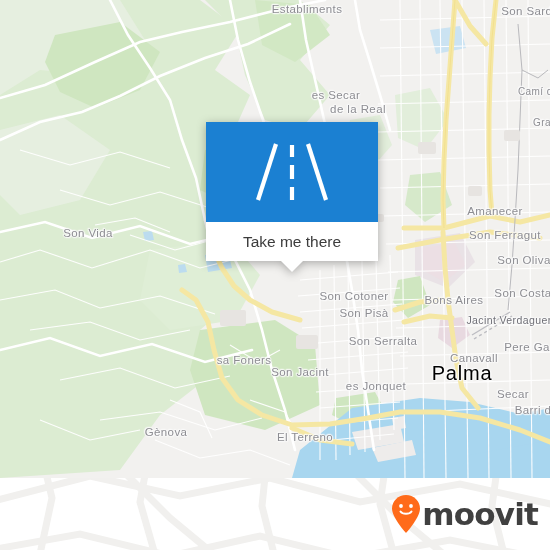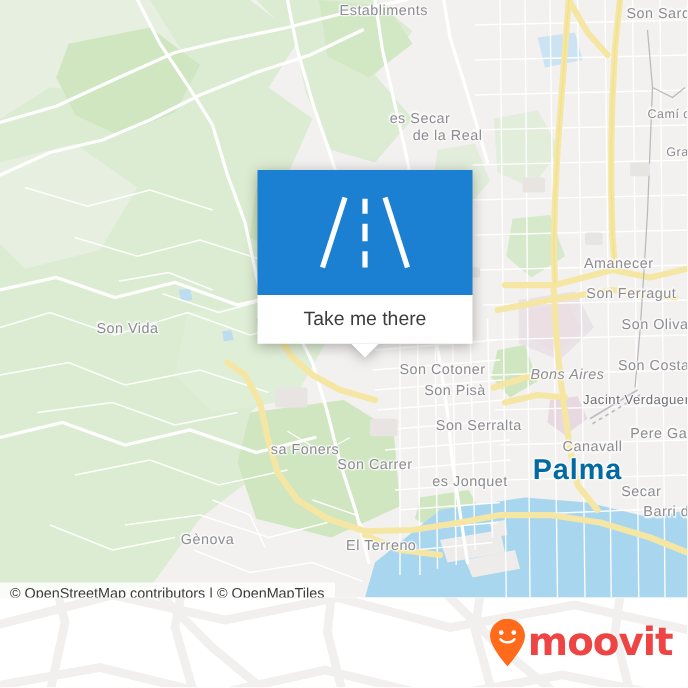--- a/index.html
+++ b/index.html
@@ -42,21 +42,21 @@
     white-space: nowrap;
     letter-spacing: .4px;
     pointer-events: none;
     text-shadow:
        1px 0 1.2px #fbfbfb, -1px 0 1.2px #fbfbfb,
        0 1px 1.2px #fbfbfb, 0 -1px 1.2px #fbfbfb,
        1px 1px 1.2px #fbfbfb, -1px -1px 1.2px #fbfbfb;
   }
   .mlabel.n  { font-size: 11.5px; }
   .mlabel.sm { font-size: 10px; }
-  .mlabel.lg { font-size: 23px; color: #0369a1; letter-spacing: .8px; font-weight: bold;}
+  .mlabel.lg { font-size: 20px; color: #000000; letter-spacing: .8px;}
   .mlabel.street { font-size: 10.5px; color: #6f6f76; }
   .mlabel.ctr { text-align: center; transform: translateX(-50%); }
 
   
   .attrib {
     position: absolute;
     left: 0;
     top: 466px;
     height: 19px;
     line-height: 19px;
@@ -66,21 +66,21 @@
     color: #3a3a3a;
     font-family: "Liberation Sans", sans-serif;
     white-space: nowrap;
     z-index: 40;
   }
 
   
   .card {
     position: absolute;
     left: 189px;
-    top: 136px;
+    top: 122px;
     width: 172px;
     z-index: 30;
     filter: drop-shadow(0 2px 5px rgba(0,0,0,.30));
     padding-left: 17px;
   }
   .card-head {
     background: #1b80d2;
     height: 100px;
     position: relative;
     overflow: hidden;
@@ -144,21 +144,21 @@
     top: 50%;
     transform: translateY(-50%);
     display: flex;
     align-items: center;
     gap: 2px;
   }
   .logo-word {
     font-family: "DejaVu Sans", sans-serif;
     font-size: 31px;
     font-weight: 700;
-    color: #ef4444;
+    color: #404040;
     letter-spacing: -0.8px;
     line-height: 1;
   }
 </style>
 </head>
 <body>
 
 <div id="app">
 
   <div class="map">
@@ -328,41 +328,40 @@
 
     <div>
       <div class="mlabel n ctr" style="left:307px;top:3px;">Establiments</div>
       <div class="mlabel n ctr" style="left:497px;top:5px;margin-left:38px;">Son Sardina</div>
       <div class="mlabel n ctr" style="left:336px;top:89px;">es Secar</div>
       <div class="mlabel n ctr" style="left:358px;top:103px;">de la Real</div>
       <div class="mlabel sm" style="left:518px;top:86px;">Camí del</div>
       <div class="mlabel sm" style="left:533px;top:117px;">Gran</div>
       <div class="mlabel n ctr" style="left:495px;top:205px;">Amanecer</div>
       <div class="mlabel n ctr" style="left:505px;top:229px;">Son Ferragut</div>
-      <div class="mlabel n ctr" style="left:102px;top:227px;margin-top:30px;">Son Vida</div>
+      <div class="mlabel n ctr" style="left:88px;top:227px;">Son Vida</div>
       <div class="mlabel n ctr" style="left:524px;top:254px;">Son Oliva</div>
       <div class="mlabel n ctr" style="left:354px;top:290px;">Son Cotoner</div>
-      <div class="mlabel n ctr" style="left:454px;top:294px;font-style:italic;">Bons Aires</div>
+      <div class="mlabel n ctr" style="left:454px;top:294px;">Bons Aires</div>
       <div class="mlabel n ctr" style="left:523px;top:287px;">Son Costa</div>
       <div class="mlabel n ctr" style="left:364px;top:307px;">Son Pisà</div>
       <div class="mlabel street ctr" style="left:509px;top:314px;">Jacint Verdaguer</div>
       <div class="mlabel n ctr" style="left:383px;top:335px;">Son Serralta</div>
       <div class="mlabel n ctr" style="left:527px;top:341px;">Pere Ga</div>
       <div class="mlabel n ctr" style="left:474px;top:352px;">Canavall</div>
       <div class="mlabel n ctr" style="left:244px;top:354px;">sa Foners</div>
-      <div class="mlabel n ctr" style="left:300px;top:366px;">Son Carrer</div>
+      <div class="mlabel n ctr" style="left:300px;top:366px;">Son Jacint</div>
       <div class="mlabel n ctr" style="left:376px;top:380px;">es Jonquet</div>
       <div class="mlabel lg ctr" style="left:462px;top:362px;">Palma</div>
       <div class="mlabel n ctr" style="left:513px;top:388px;">Secar</div>
       <div class="mlabel n ctr" style="left:533px;top:404px;">Barri d</div>
       <div class="mlabel n ctr" style="left:166px;top:426px;">Gènova</div>
       <div class="mlabel n ctr" style="left:305px;top:431px;text-align:center;">El Terreno</div>
     </div>
 
-    <div class="attrib">© OpenStreetMap contributors | © OpenMapTiles</div>
   </div>
 
   <div class="card">
     <div class="card-head">
       <svg class="road-icon" width="84" height="64" viewBox="0 0 84 64">
         <g stroke="#ffffff" stroke-width="4.2" stroke-linecap="butt" fill="none">
           <line x1="26" y1="4" x2="8" y2="60"></line>
           <line x1="58" y1="4" x2="76" y2="60"></line>
         </g>
         <g stroke="#ffffff" stroke-width="4.2" stroke-linecap="butt" fill="none">

